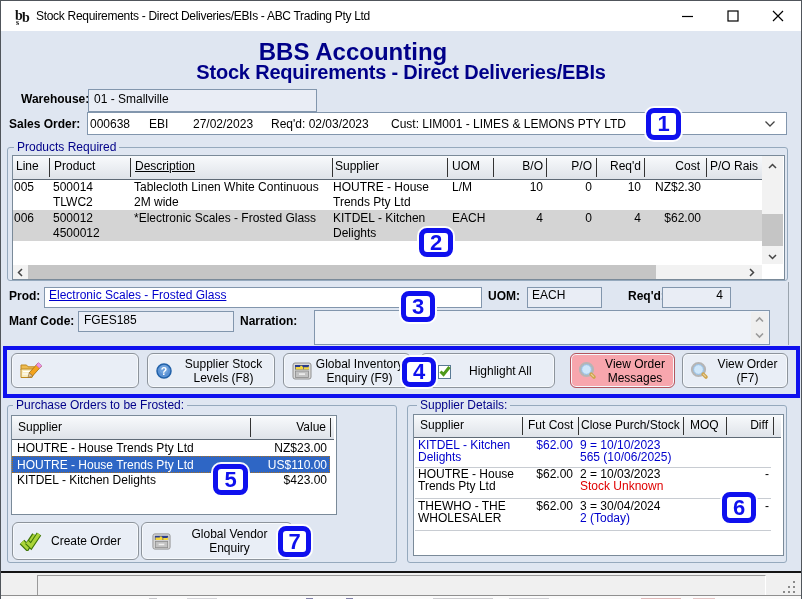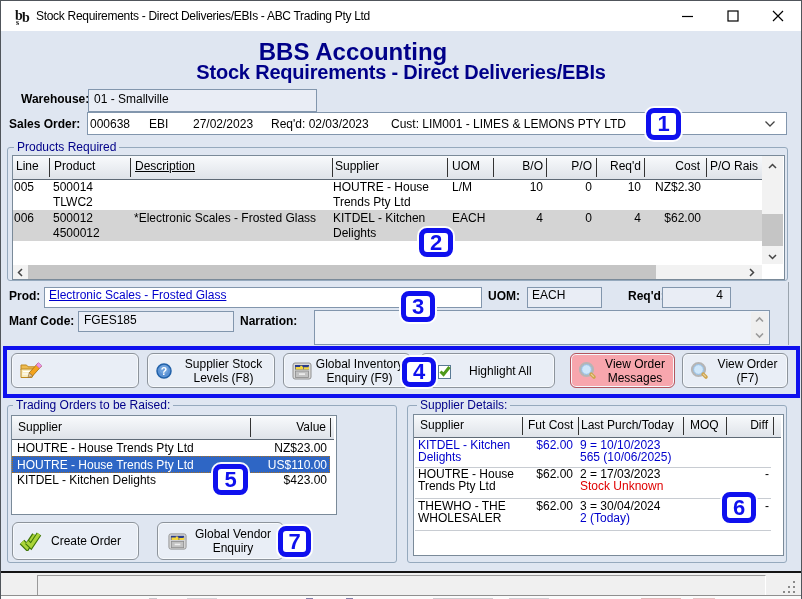--- a/index.html
+++ b/index.html
@@ -94,20 +94,21 @@
     <div class="hdiv" style="left:434px;"></div>
     <div class="hdiv" style="left:480px;"></div>
     <div class="hdiv" style="left:533px;"></div>
     <div class="hdiv" style="left:583px;"></div>
     <div class="hdiv" style="left:631px;"></div>
     <div class="hdiv" style="left:693px;"></div>
   </div>
 
   <div class="cell" style="left:13px;top:179px;">005</div>
   <div class="cell" style="left:52px;top:179px;">500014<br>TLWC2</div>
+  <div class="cell" style="left:133px;top:179px;">Tablecloth Linen White Continuous<br>2M wide</div>
   <div class="cell" style="left:332px;top:179px;">HOUTRE - House<br>Trends Pty Ltd</div>
   <div class="cell" style="left:451px;top:179px;">L/M</div>
   <div class="cell right" style="left:493px;top:179px;width:49px;">10</div>
   <div class="cell right" style="left:546px;top:179px;width:45px;">0</div>
   <div class="cell right" style="left:596px;top:179px;width:44px;">10</div>
   <div class="cell right" style="left:645px;top:179px;width:55px;">NZ$2.30</div>
 
   <div class="abs" style="left:12px;top:209px;width:749px;height:31px;background:#d4d4d4;"></div>
   <div class="cell" style="left:13px;top:210px;">006</div>
   <div class="cell" style="left:52px;top:210px;">500012<br>4500012</div>
@@ -221,21 +222,21 @@
       <circle cx="8.5" cy="8.5" r="6.4" fill="#cfe7fa" stroke="#b5b5b5" stroke-width="2.4"></circle>
       <circle cx="8.5" cy="8.5" r="4.9" fill="#cfe7fa" stroke="#8fb8de" stroke-width="1"></circle>
       <path d="M13.2 13.2 L16 16" stroke="#cfa54e" stroke-width="3.6" stroke-linecap="round"></path>
       <path d="M13.4 13.4 L15.4 15.4" stroke="#e8d2a0" stroke-width="1.2" stroke-linecap="round"></path>
     </svg>
     <div class="lbl">View Order<br>(F7)</div>
   </div>
   <div class="badge" style="left:401px;top:356px;width:24px;height:20px;line-height:20px;">4</div>
 
   <div class="group" style="left:6px;top:404px;width:388px;height:156px;">
-    <div class="gtitle" style="left:5px;">Trading Orders to be Raised:</div>
+    <div class="gtitle" style="left:5px;">Purchase Orders to be Frosted:</div>
   </div>
   <div class="abs" style="left:10px;top:414px;width:324px;height:98px;background:#fff;border:1px solid #7a8a99;"></div>
   <div class="thead" style="left:11px;top:415px;width:322px;height:23px;">
     <div class="hcell" style="left:6px;top:4px;">Supplier</div>
     <div class="hcell right" style="left:242px;top:4px;width:72px;">Value</div>
     <div class="hdiv" style="left:238px;"></div>
     <div class="hdiv" style="left:318px;"></div>
   </div>
   <div class="cell" style="left:16px;top:440px;">HOUTRE - House Trends Pty Ltd</div>
   <div class="cell right" style="left:253px;top:440px;width:73px;">NZ$23.00</div>
@@ -248,58 +249,58 @@
 
   <div class="btn" style="left:11px;top:521px;width:125px;height:36px;">
     <svg class="abs" style="left:5px;top:9px" width="24" height="19" viewBox="0 0 24 19">
       <path d="M4 10 L9 15 L17 3" stroke="#3e7508" stroke-width="6.6" fill="none"></path>
       <path d="M4 10 L9 15 L17 3" stroke="#aad438" stroke-width="4" fill="none"></path>
       <path d="M9 10 L13 14 L21 2" stroke="#3e7508" stroke-width="5.4" fill="none"></path>
       <path d="M9 10 L13 14 L21 2" stroke="#aad438" stroke-width="3.2" fill="none"></path>
     </svg>
     <div class="abs" style="left:38px;top:11px;font-size:12px;">Create Order</div>
   </div>
-  <div class="btn" style="left:156px;top:521px;width:125px;height:36px;">
+  <div class="btn" style="left:140px;top:521px;width:125px;height:36px;padding-left:25px;">
     <svg class="abs" style="left:10px;top:9px" width="19" height="19" viewBox="0 0 20 20">
       <rect x="1" y="2" width="18" height="16" rx="2" fill="#d9d9d9" stroke="#909090" stroke-width="1"></rect>
       <rect x="3" y="4" width="14" height="4.5" fill="#2a3c8c"></rect>
       <path d="M3.6 8.5 v-2.6 h4.6 v-1.2 h2.2 v1.2 h.8 v2.6 z M11.8 8.5 v-2.2 h4.6 v-.9 h.6 v3.1 z" fill="#f6d73e"></path>
       <rect x="3.5" y="10" width="13" height="6.5" fill="#c2c2c2" stroke="#8a8a8a" stroke-width=".8"></rect>
       <rect x="7" y="12.3" width="6" height="1.6" fill="#efefef"></rect>
     </svg>
     <div class="lbl">Global Vendor<br>Enquiry</div>
   </div>
   <div class="badge" style="left:277px;top:525px;width:23px;height:21px;line-height:21px;">7</div>
 
   <div class="group" style="left:406px;top:404px;width:378px;height:156px;">
     <div class="gtitle" style="left:9px;">Supplier Details:</div>
   </div>
   <div class="abs" style="left:412px;top:413px;width:369px;height:140px;background:#fff;border:1px solid #7a8a99;"></div>
   <div class="thead" style="left:413px;top:414px;width:367px;height:22px;">
     <div class="hcell" style="left:6px;top:3px;">Supplier</div>
     <div class="hcell" style="left:114px;top:3px;">Fut Cost</div>
-    <div class="hcell" style="left:167px;top:3px;">Last Purch/Today</div>
+    <div class="hcell" style="left:167px;top:3px;">Close Purch/Stock</div>
     <div class="hcell" style="left:276px;top:3px;">MOQ</div>
     <div class="hcell right" style="left:314px;top:3px;width:40px;">Diff</div>
     <div class="hdiv" style="left:108px;"></div>
     <div class="hdiv" style="left:164px;"></div>
     <div class="hdiv" style="left:269px;"></div>
     <div class="hdiv" style="left:312px;"></div>
     <div class="hdiv" style="left:359px;"></div>
   </div>
   <div class="cell" style="left:417px;top:437px;color:#0000cc;">KITDEL - Kitchen</div>
   <div class="cell" style="left:417px;top:449px;color:#0000cc;">Delights</div>
   <div class="cell right" style="left:477px;top:437px;width:95px;color:#0000cc;">$62.00</div>
   <div class="cell" style="left:579px;top:437px;color:#0000cc;">9 = 10/10/2023</div>
   <div class="cell" style="left:579px;top:449px;color:#0000cc;">565 (10/06/2025)</div>
   <div class="gridline" style="left:414px;top:466px;width:356px;"></div>
   <div class="cell" style="left:417px;top:466px;">HOUTRE - House</div>
   <div class="cell" style="left:417px;top:478px;">Trends Pty Ltd</div>
   <div class="cell right" style="left:477px;top:466px;width:95px;">$62.00</div>
-  <div class="cell" style="left:579px;top:466px;">2 = 17/03/2023</div>
+  <div class="cell" style="left:579px;top:466px;">2 = 10/03/2023</div>
   <div class="cell" style="left:579px;top:478px;color:#e00000;">Stock Unknown</div>
   <div class="cell right" style="left:725px;top:466px;width:43px;">-</div>
   <div class="gridline" style="left:414px;top:497px;width:356px;"></div>
   <div class="cell" style="left:417px;top:498px;">THEWHO - THE</div>
   <div class="cell" style="left:417px;top:510px;">WHOLESALER</div>
   <div class="cell right" style="left:477px;top:498px;width:95px;">$62.00</div>
   <div class="cell" style="left:579px;top:498px;">3 = 30/04/2024</div>
   <div class="cell" style="left:579px;top:510px;color:#0000cc;">2 (Today)</div>
   <div class="cell right" style="left:725px;top:498px;width:43px;">-</div>
   <div class="gridline" style="left:414px;top:529px;width:356px;"></div>

